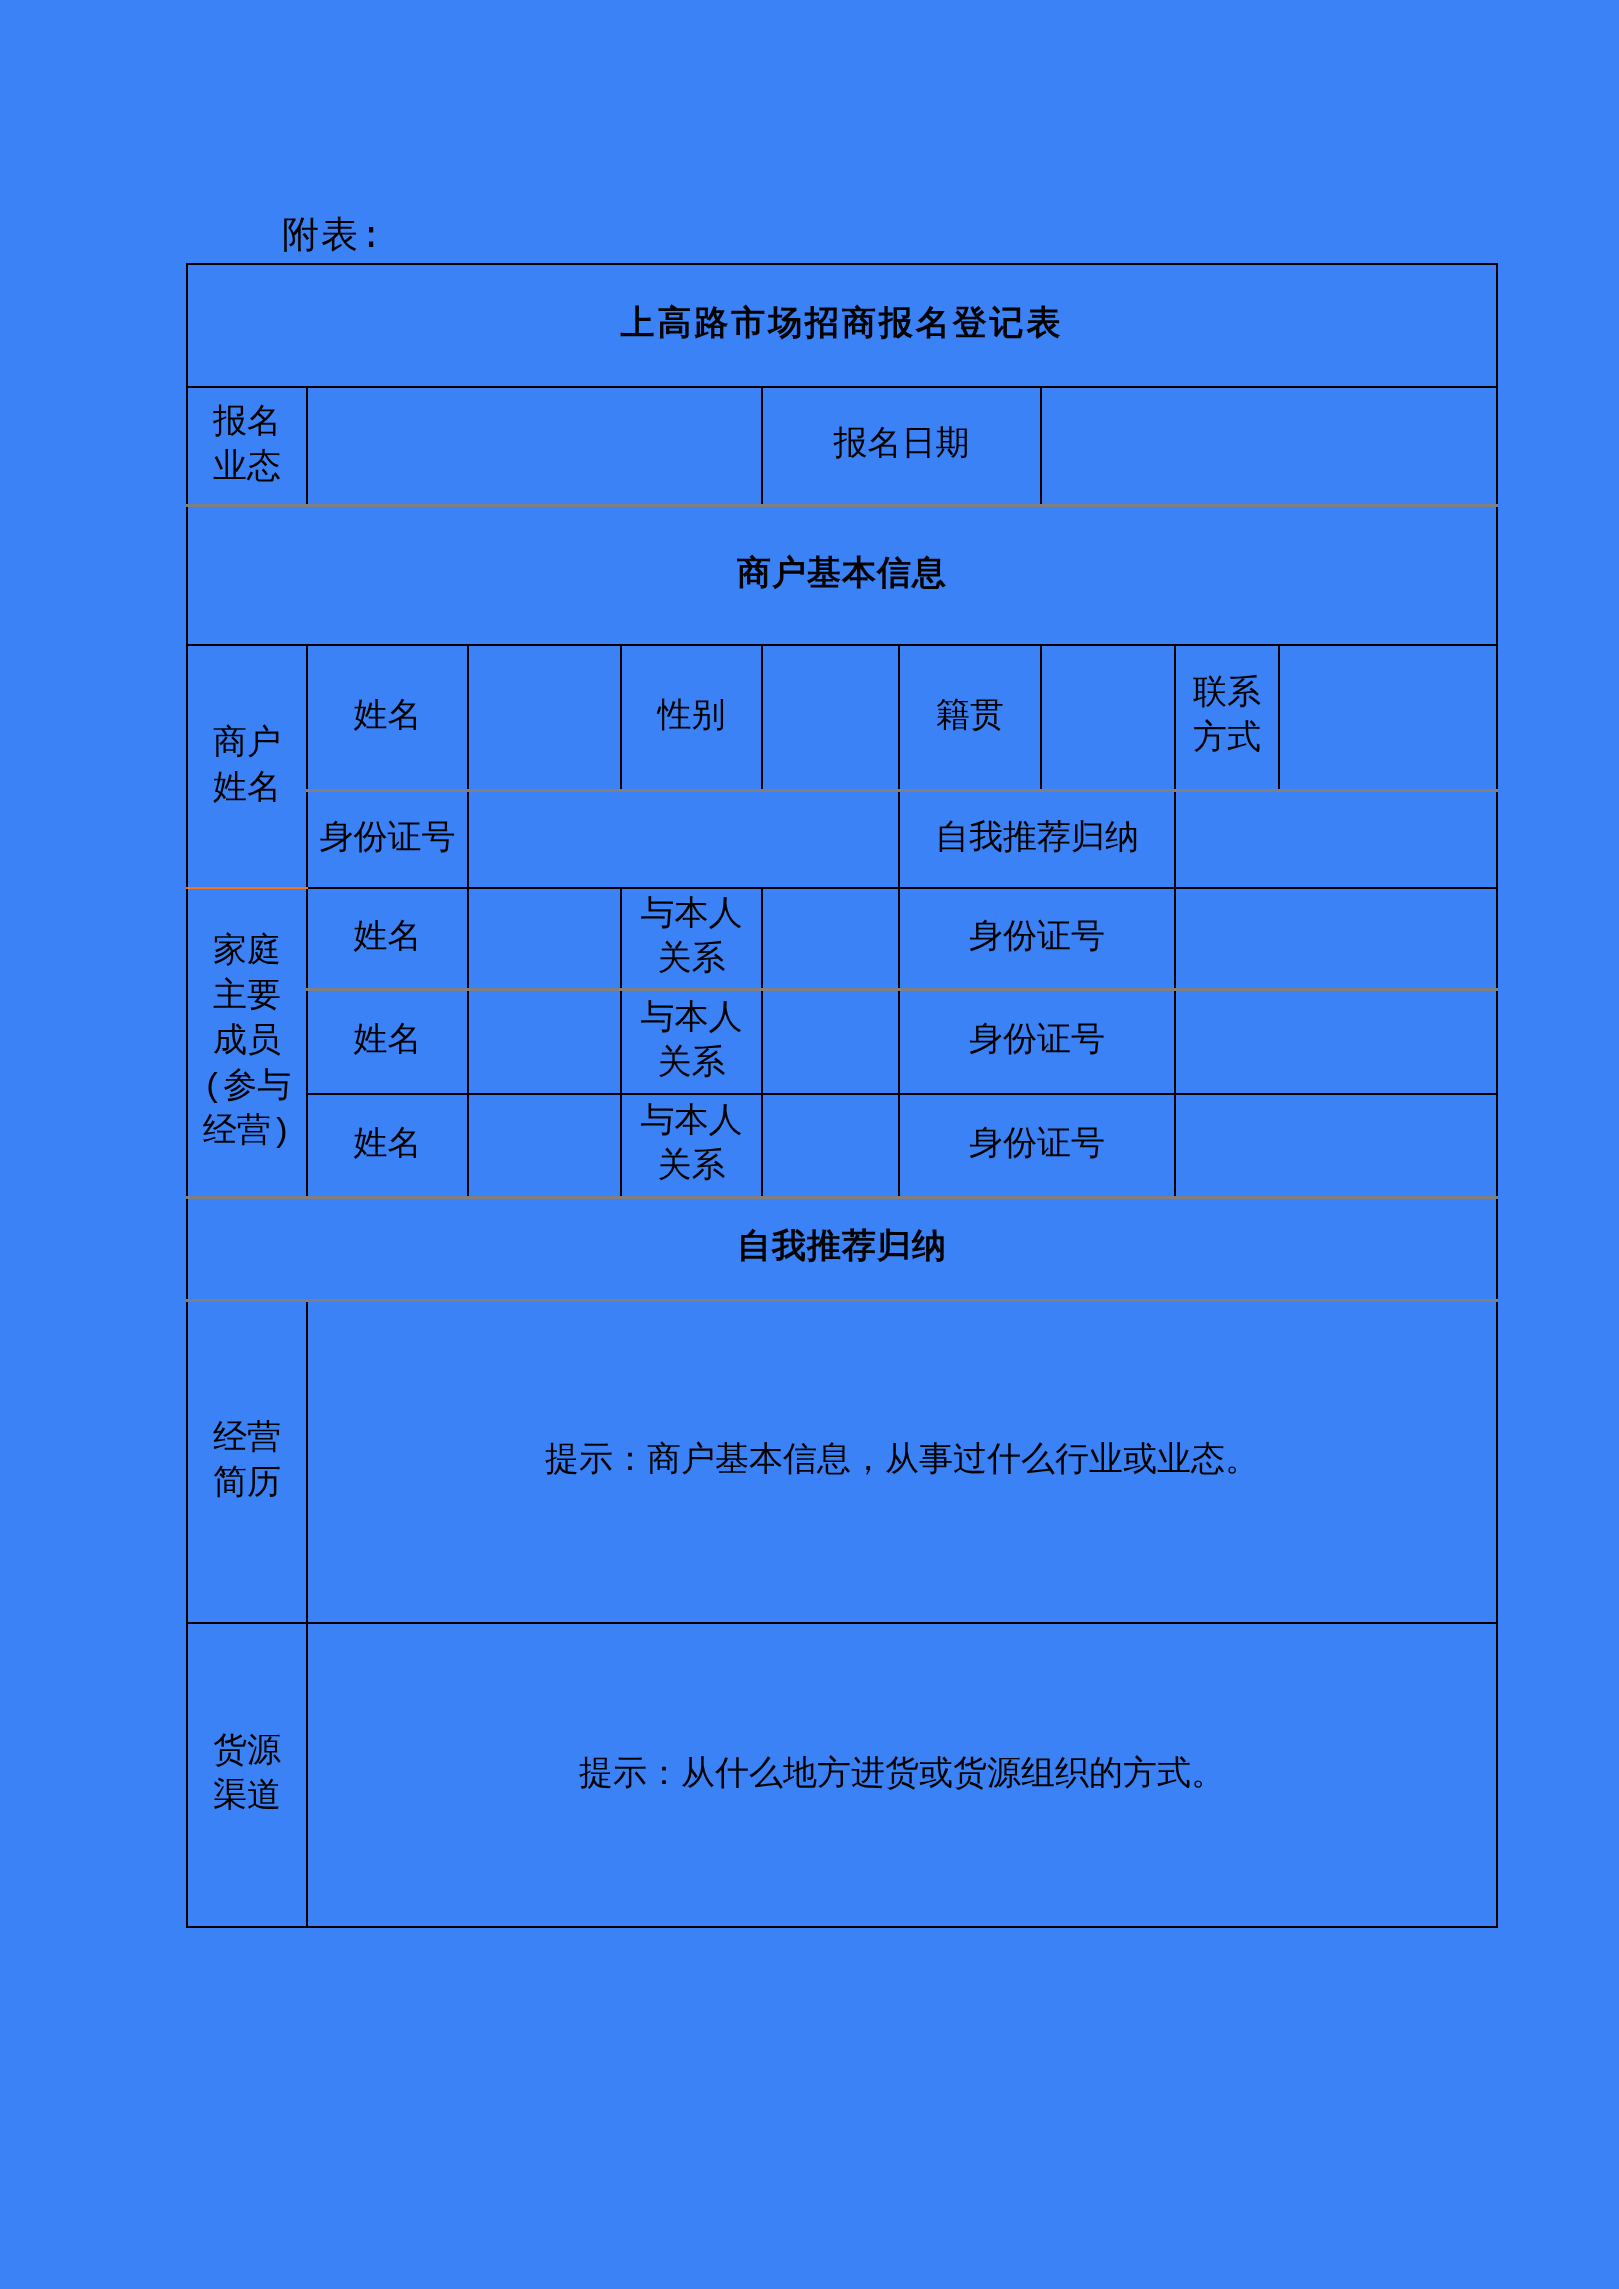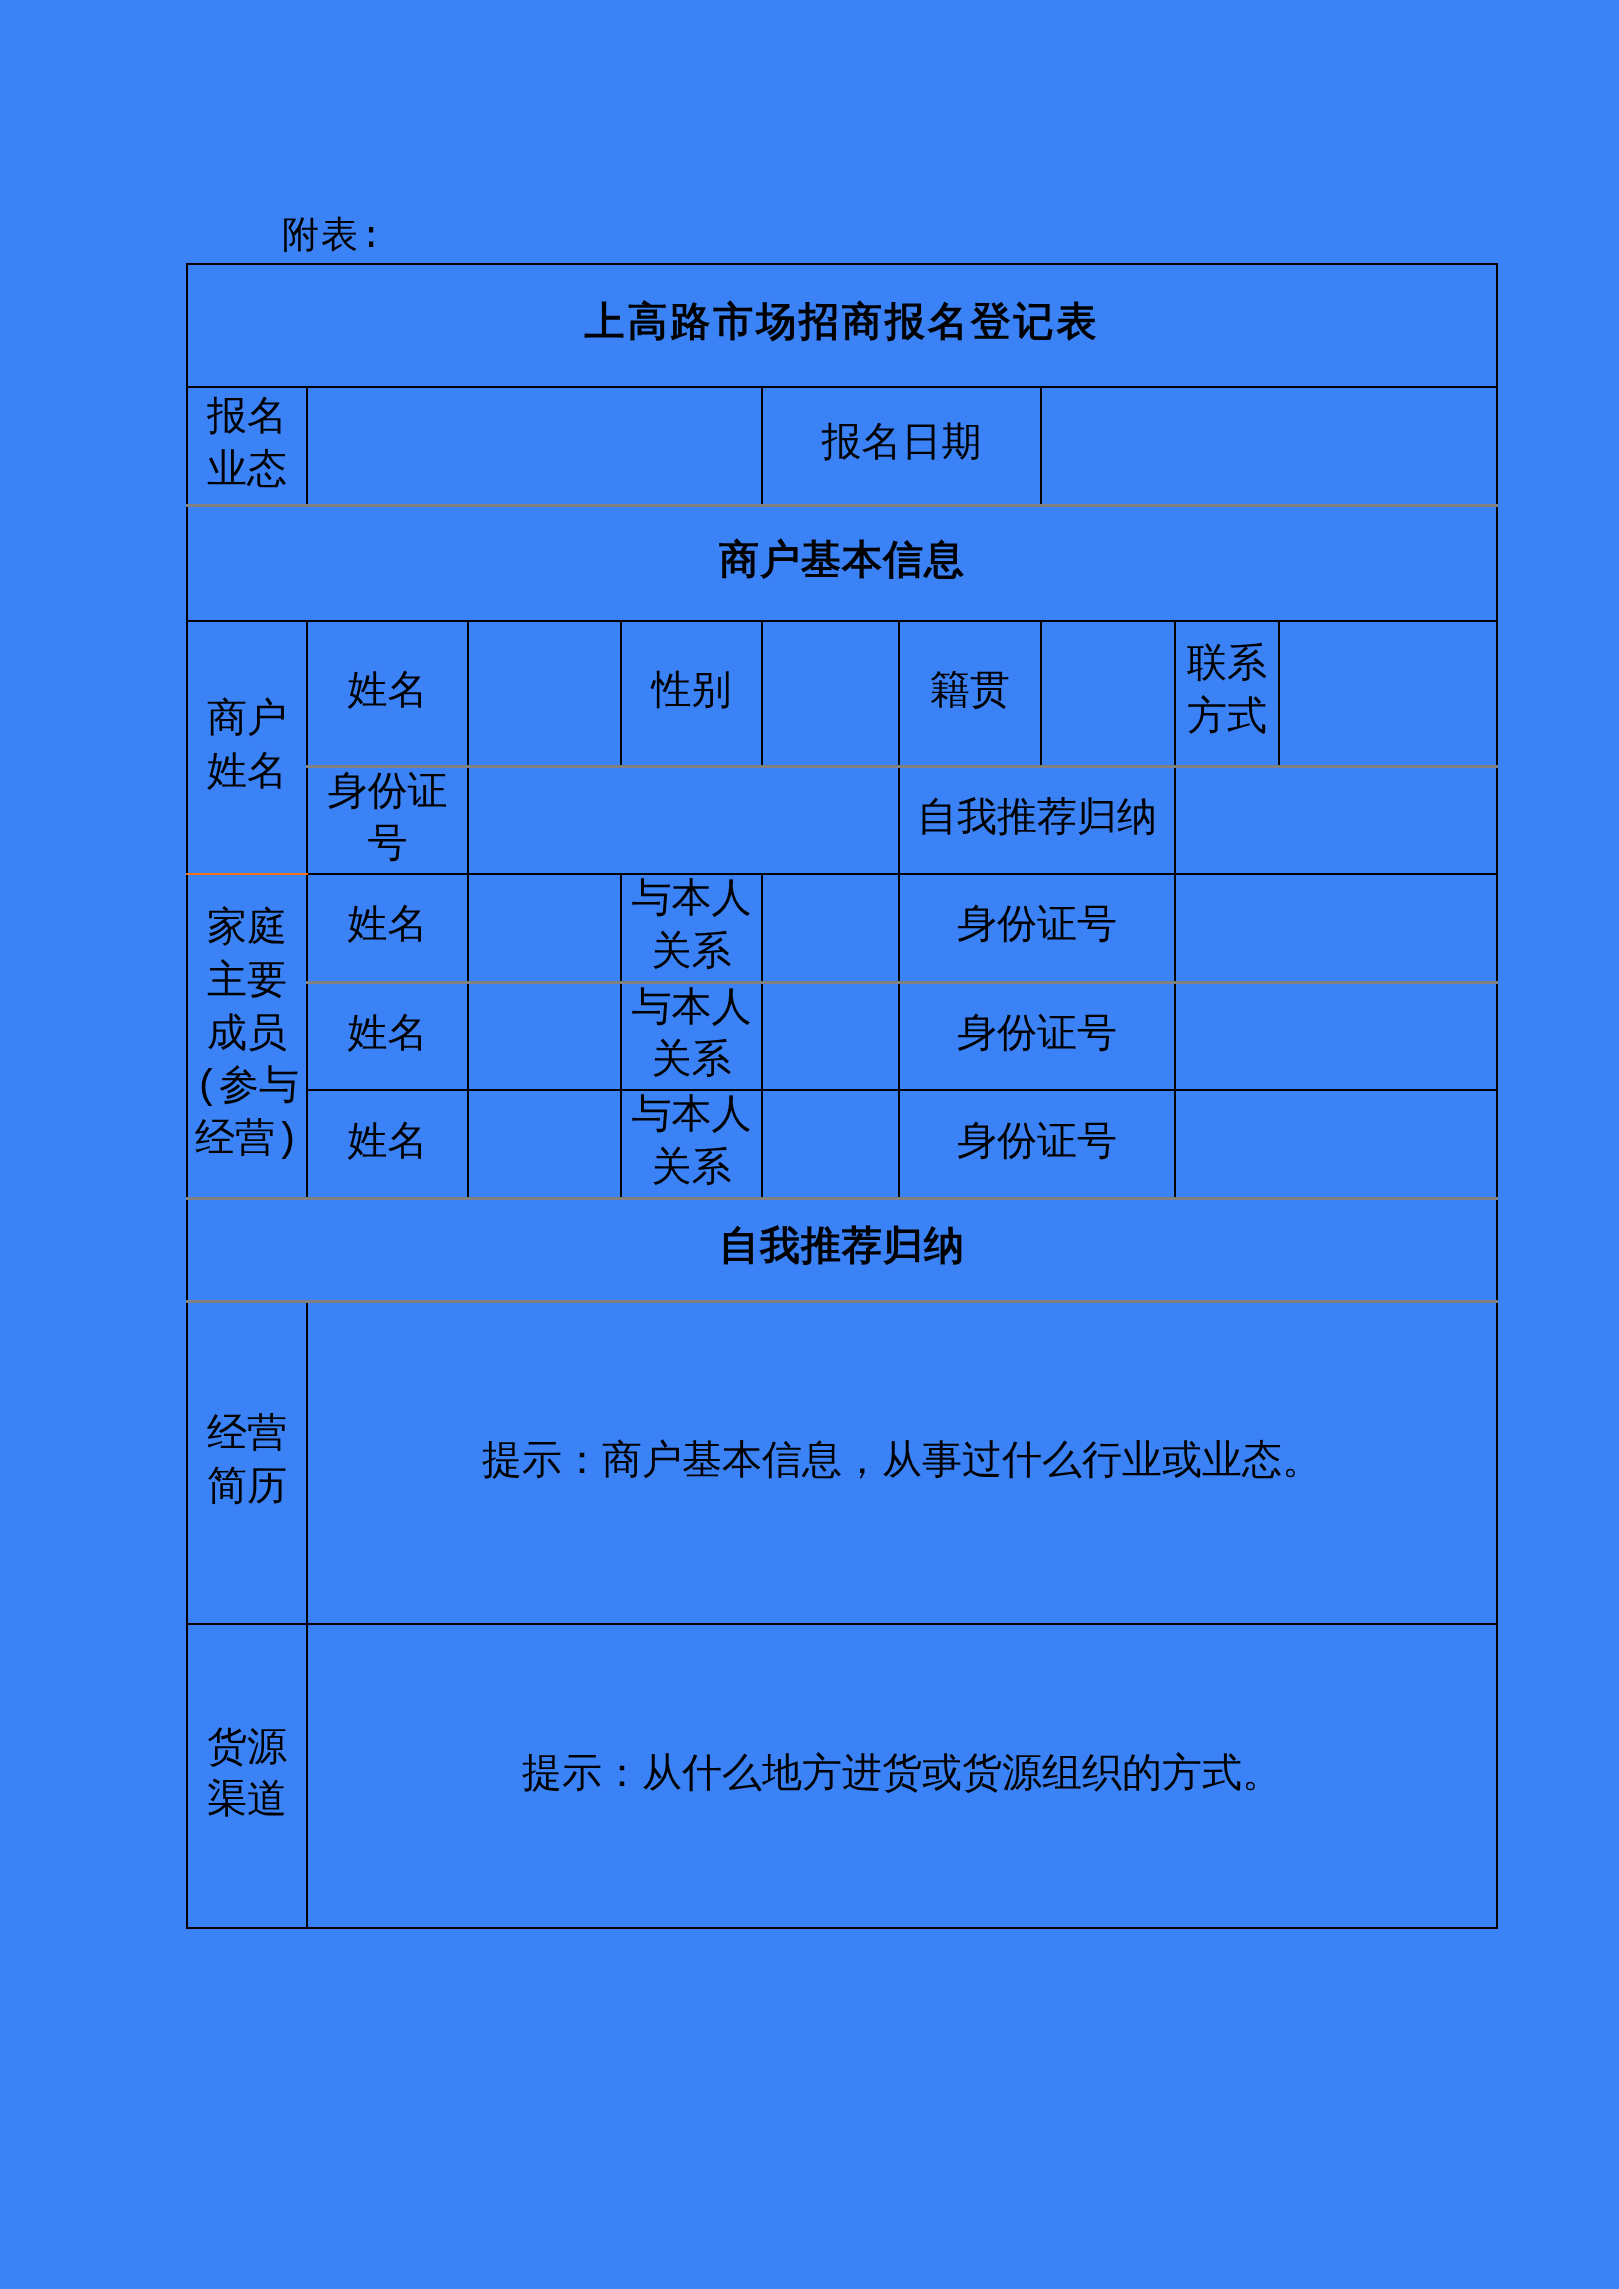--- a/index.html
+++ b/index.html
@@ -27,21 +27,21 @@
     width: 1309px;
     border-collapse: collapse;
     table-layout: fixed;
     border: 2.9px solid #000;
   }
   table.form td {
     border: 2px solid #000;
     padding: 0;
     text-align: center;
     vertical-align: middle;
-    font-size: 40px;
+    font-size: 34px;
     line-height: 1.32;
     overflow: hidden;
   }
   .pre { white-space: pre-line; margin-top: 8px; }
   td.title-cell {
     font-size: 56px;
     font-weight: bold;
     letter-spacing: 2.9px;
   }
   td.section-cell {
@@ -82,21 +82,21 @@
     </tr>
 
     <tr style="height:118px" class="thick">
       <td class="pre">报名
 业态</td>
       <td colspan="3"></td>
       <td colspan="2">报名日期</td>
       <td colspan="3"></td>
     </tr>
 
-    <tr style="height:116px">
+    <tr style="height:140px">
       <td class="section-cell" colspan="9">商户基本信息</td>
     </tr>
 
     <tr style="height:145px" class="thick">
       <td class="pre" rowspan="2" style="border-bottom:2px solid #f97316">商户
 姓名</td>
       <td>姓名</td>
       <td></td>
       <td>性别</td>
       <td></td>

